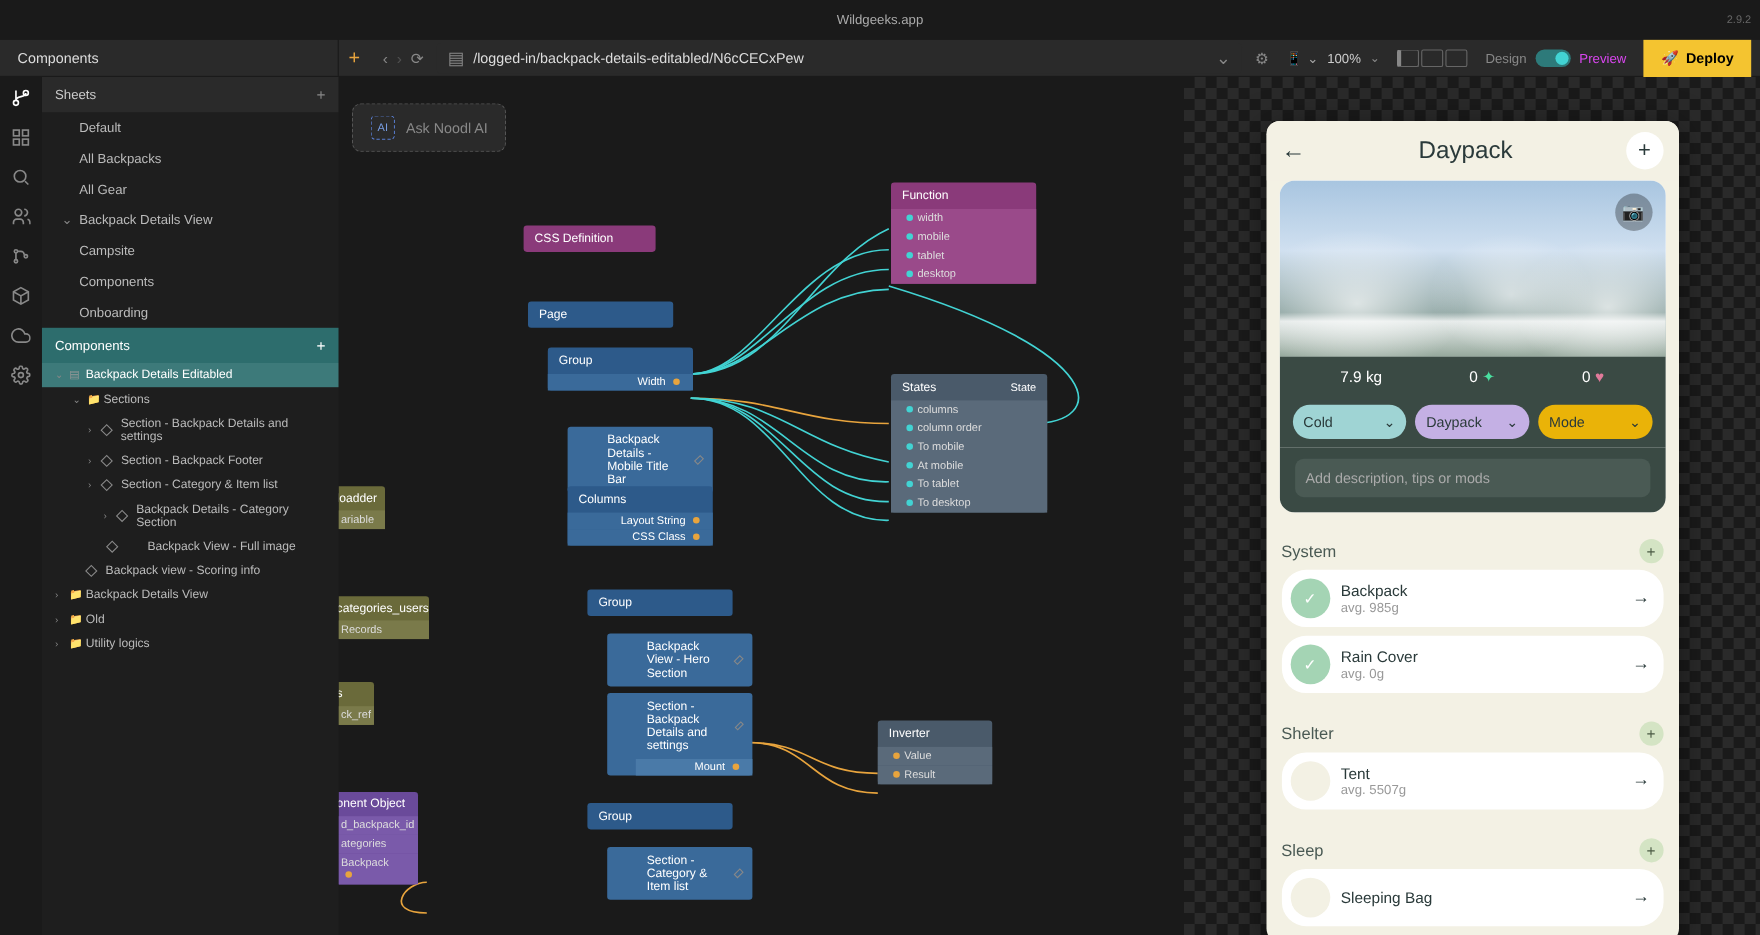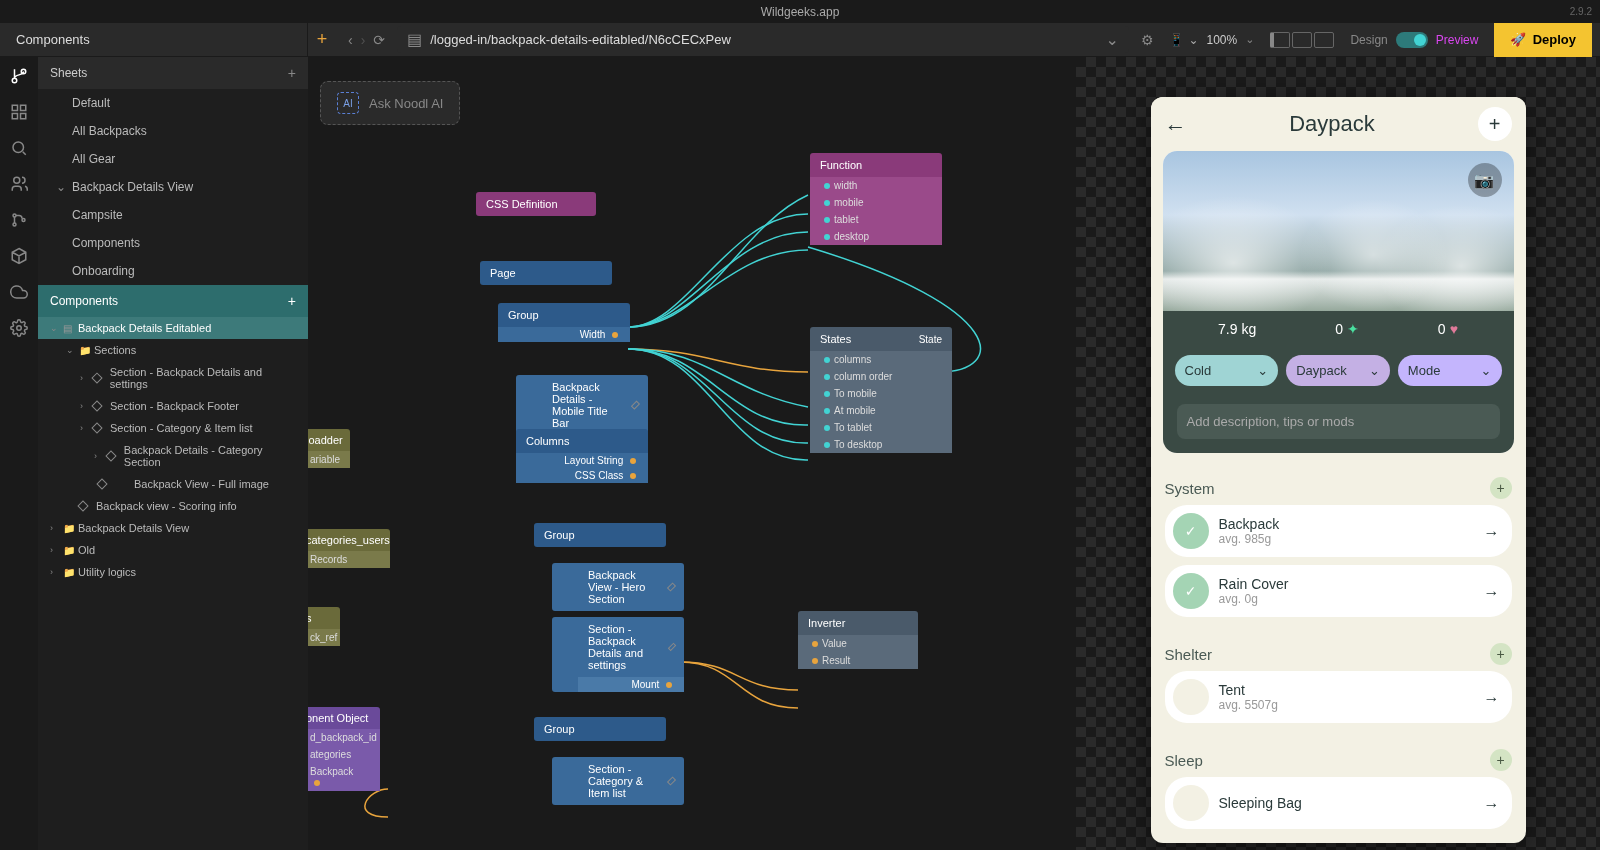--- a/index.html
+++ b/index.html
@@ -1,18 +1,18 @@
 <!DOCTYPE html>
 <html><head>
 <meta charset="utf-8">
 <style>
 * { margin: 0; padding: 0; box-sizing: border-box; font-family: -apple-system, BlinkMacSystemFont, "Segoe UI", sans-serif; }
 body { background: #1a1a1a; color: #ccc; width: 1600px; height: 850px; overflow: hidden; display: flex; flex-direction: column; }
 
-.titlebar { height: 23px; background: #1a1a1a; display: flex; align-items: center; justify-content: center; position: relative; font-size: 12px; color: #aaa; }
+.titlebar { height: 36px; background: #1a1a1a; display: flex; align-items: center; justify-content: center; position: relative; font-size: 12px; color: #aaa; }
 .version { position: absolute; right: 8px; font-size: 10px; color: #666; }
 
 .toolbar { height: 34px; background: #2a2a2a; border-bottom: 1px solid #1a1a1a; display: flex; align-items: center; }
 .toolbar-left { display: flex; align-items: center; padding: 0 8px; gap: 4px; }
 .toolbar-title { color: #ddd; font-size: 13px; font-weight: 500; padding-left: 8px; }
 .plus-btn { width: 28px; height: 28px; display: flex; align-items: center; justify-content: center; color: #e8a43d; font-size: 18px; cursor: pointer; margin-left: auto; }
 .nav-btns { display: flex; gap: 8px; padding: 0 12px; align-items: center; }
 .nav-btn { color: #888; cursor: pointer; font-size: 14px; }
 .url-bar { flex: 1; display: flex; align-items: center; background: #2a2a2a; border-radius: 4px; padding: 4px 10px; gap: 8px; margin-right: 12px; }
 .url-text { color: #ddd; font-size: 13px; flex: 1; }
@@ -82,21 +82,21 @@
   radial-gradient(ellipse 35% 55% at 85% 72%, rgba(255,255,255,.7), transparent 70%),
   linear-gradient(180deg, transparent 75%, rgba(255,255,255,.8) 80%, rgba(200,210,200,.6) 100%);
 }
 .cam-btn { position: absolute; top: 12px; right: 12px; width: 34px; height: 34px; border-radius: 50%; background: rgba(0,0,0,.3); display: flex; align-items: center; justify-content: center; color: #fff; cursor: pointer; }
 .hero-stats { background: #3a4a44; color: #fff; padding: 10px 16px; display: flex; justify-content: space-around; font-size: 14px; }
 .stat { display: flex; align-items: flex-end; gap: 4px; }
 .hero-chips { background: #3a4a44; padding: 8px 12px; display: flex; gap: 8px; }
 .chip { flex: 1; border-radius: 18px; padding: 8px 10px; font-size: 13px; display: flex; justify-content: space-between; align-items: center; cursor: pointer; }
 .chip-teal { background: #9fd4d4; color: #2a3a3a; }
 .chip-purple { background: #c4b0e4; color: #2a3a3a; }
-.chip-white { background: #c4b5fd; color: #2a3a3a; }
+.chip-white { background: #eab308; color: #2a3a3a; }
 .hero-desc { background: #3a4a44; padding: 10px 14px 14px; }
 .desc-input { background: #4a5a54; border-radius: 8px; padding: 10px; color: #aaa; font-size: 13px; }
 
 .ph-section { padding: 6px 14px; }
 .ph-sec-head { display: flex; justify-content: space-between; align-items: center; padding: 6px 0; }
 .ph-sec-title { font-size: 15px; color: #4a5a54; }
 .ph-sec-add { width: 22px; height: 22px; border-radius: 50%; background: #d4e4c4; color: #4a5a44; display: flex; align-items: center; justify-content: center; font-size: 14px; cursor: pointer; }
 .ph-row { background: #fff; border-radius: 22px; padding: 8px 12px 8px 8px; display: flex; align-items: center; gap: 10px; margin-bottom: 8px; cursor: pointer; }
 .ph-check { width: 36px; height: 36px; border-radius: 50%; display: flex; align-items: center; justify-content: center; font-size: 14px; }
 .ph-check.on { background: #a4d4b4; color: #fff; }
@@ -373,21 +373,21 @@
         </div>
       <div id="states-ports" style="background:#5a6a7a">
           <div class="node-port"><span class="port-dot dot-teal"></span>columns</div>
           <div class="node-port"><span class="port-dot dot-teal"></span>column order</div>
           <div class="node-port"><span class="port-dot dot-teal"></span>To mobile</div>
           <div class="node-port"><span class="port-dot dot-teal"></span>At mobile</div>
           <div class="node-port"><span class="port-dot dot-teal"></span>To tablet</div>
           <div class="node-port"><span class="port-dot dot-teal"></span>To desktop</div>
         </div>
     </div>
-    <div class="node n-grey" style="left:490px;top:554px;width:120px">
+    <div class="node n-grey" style="left:490px;top:585px;width:104px">
       <div class="node-header">
           <span>Inverter</span>
         </div>
       <div class="node-port" style="background:#5a6a7a"><span class="port-dot dot-orange"></span><span>Value</span></div>
       <div class="node-port" style="background:#5a6a7a"><span class="port-dot dot-orange"></span><span>Result</span></div>
     </div>
 
     <div class="node n-olive" style="left:-8px;top:372px;width:50px">
       <div class="node-header" style="padding:5px 6px">
           <span>loadder</span>

